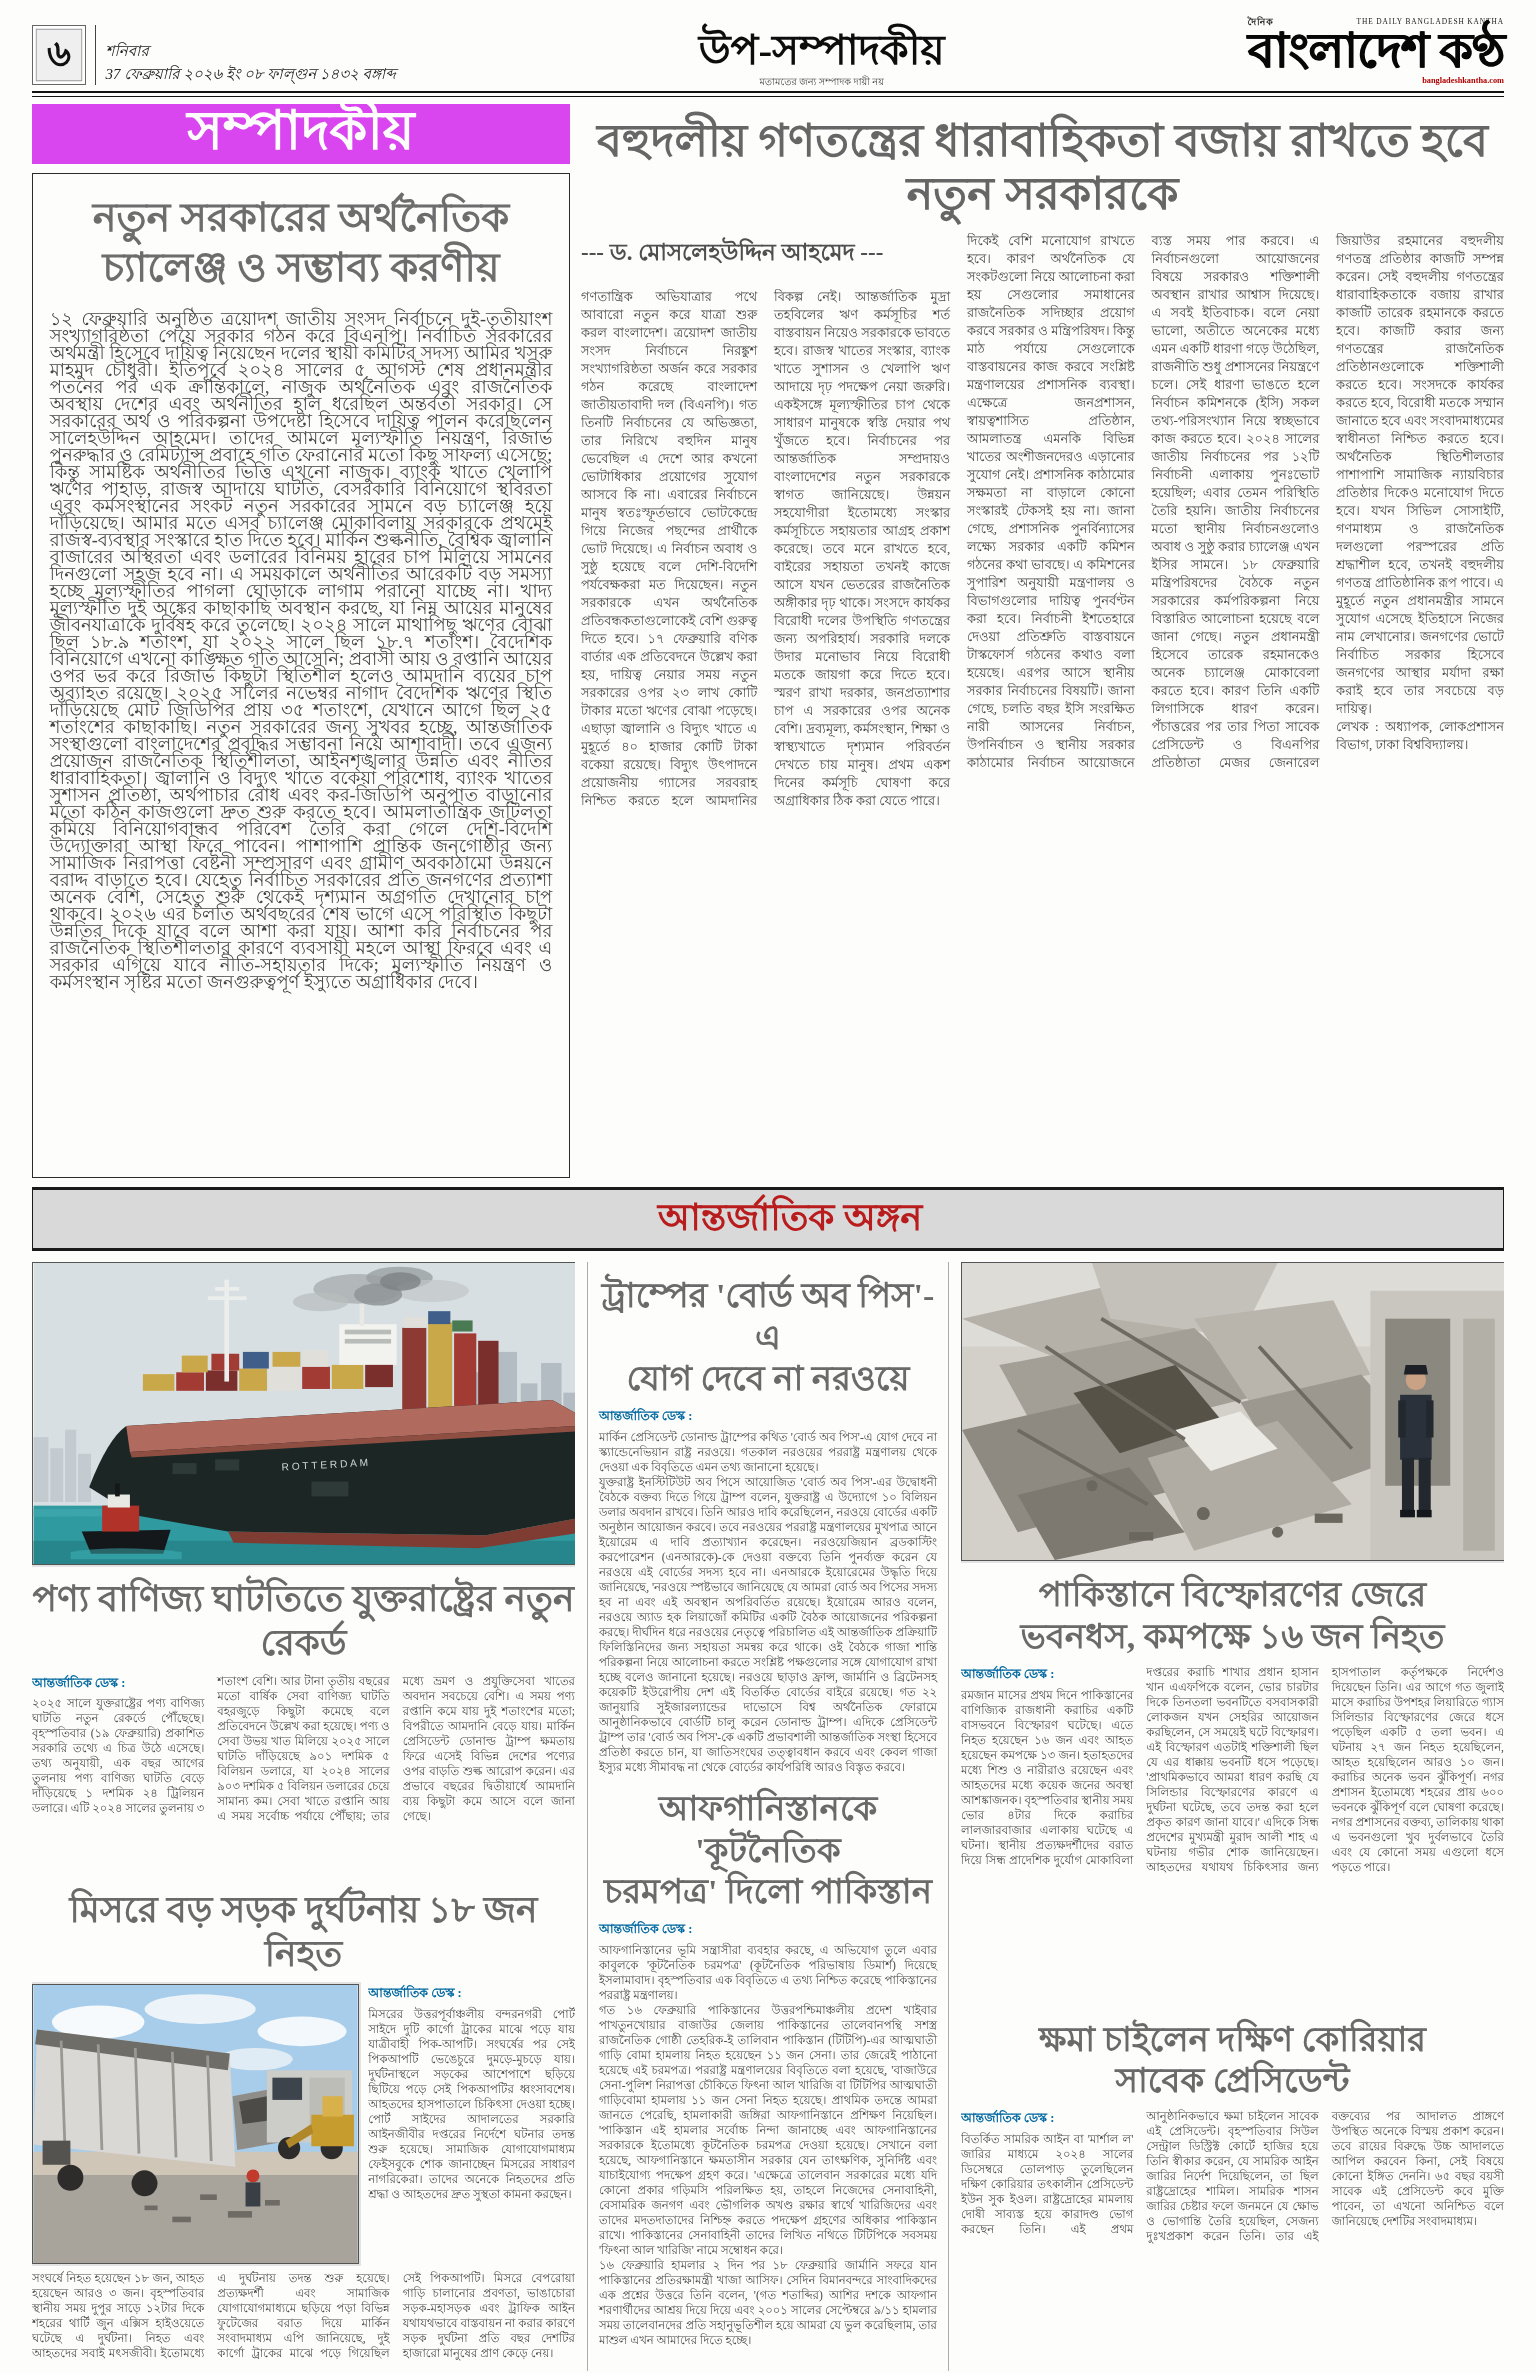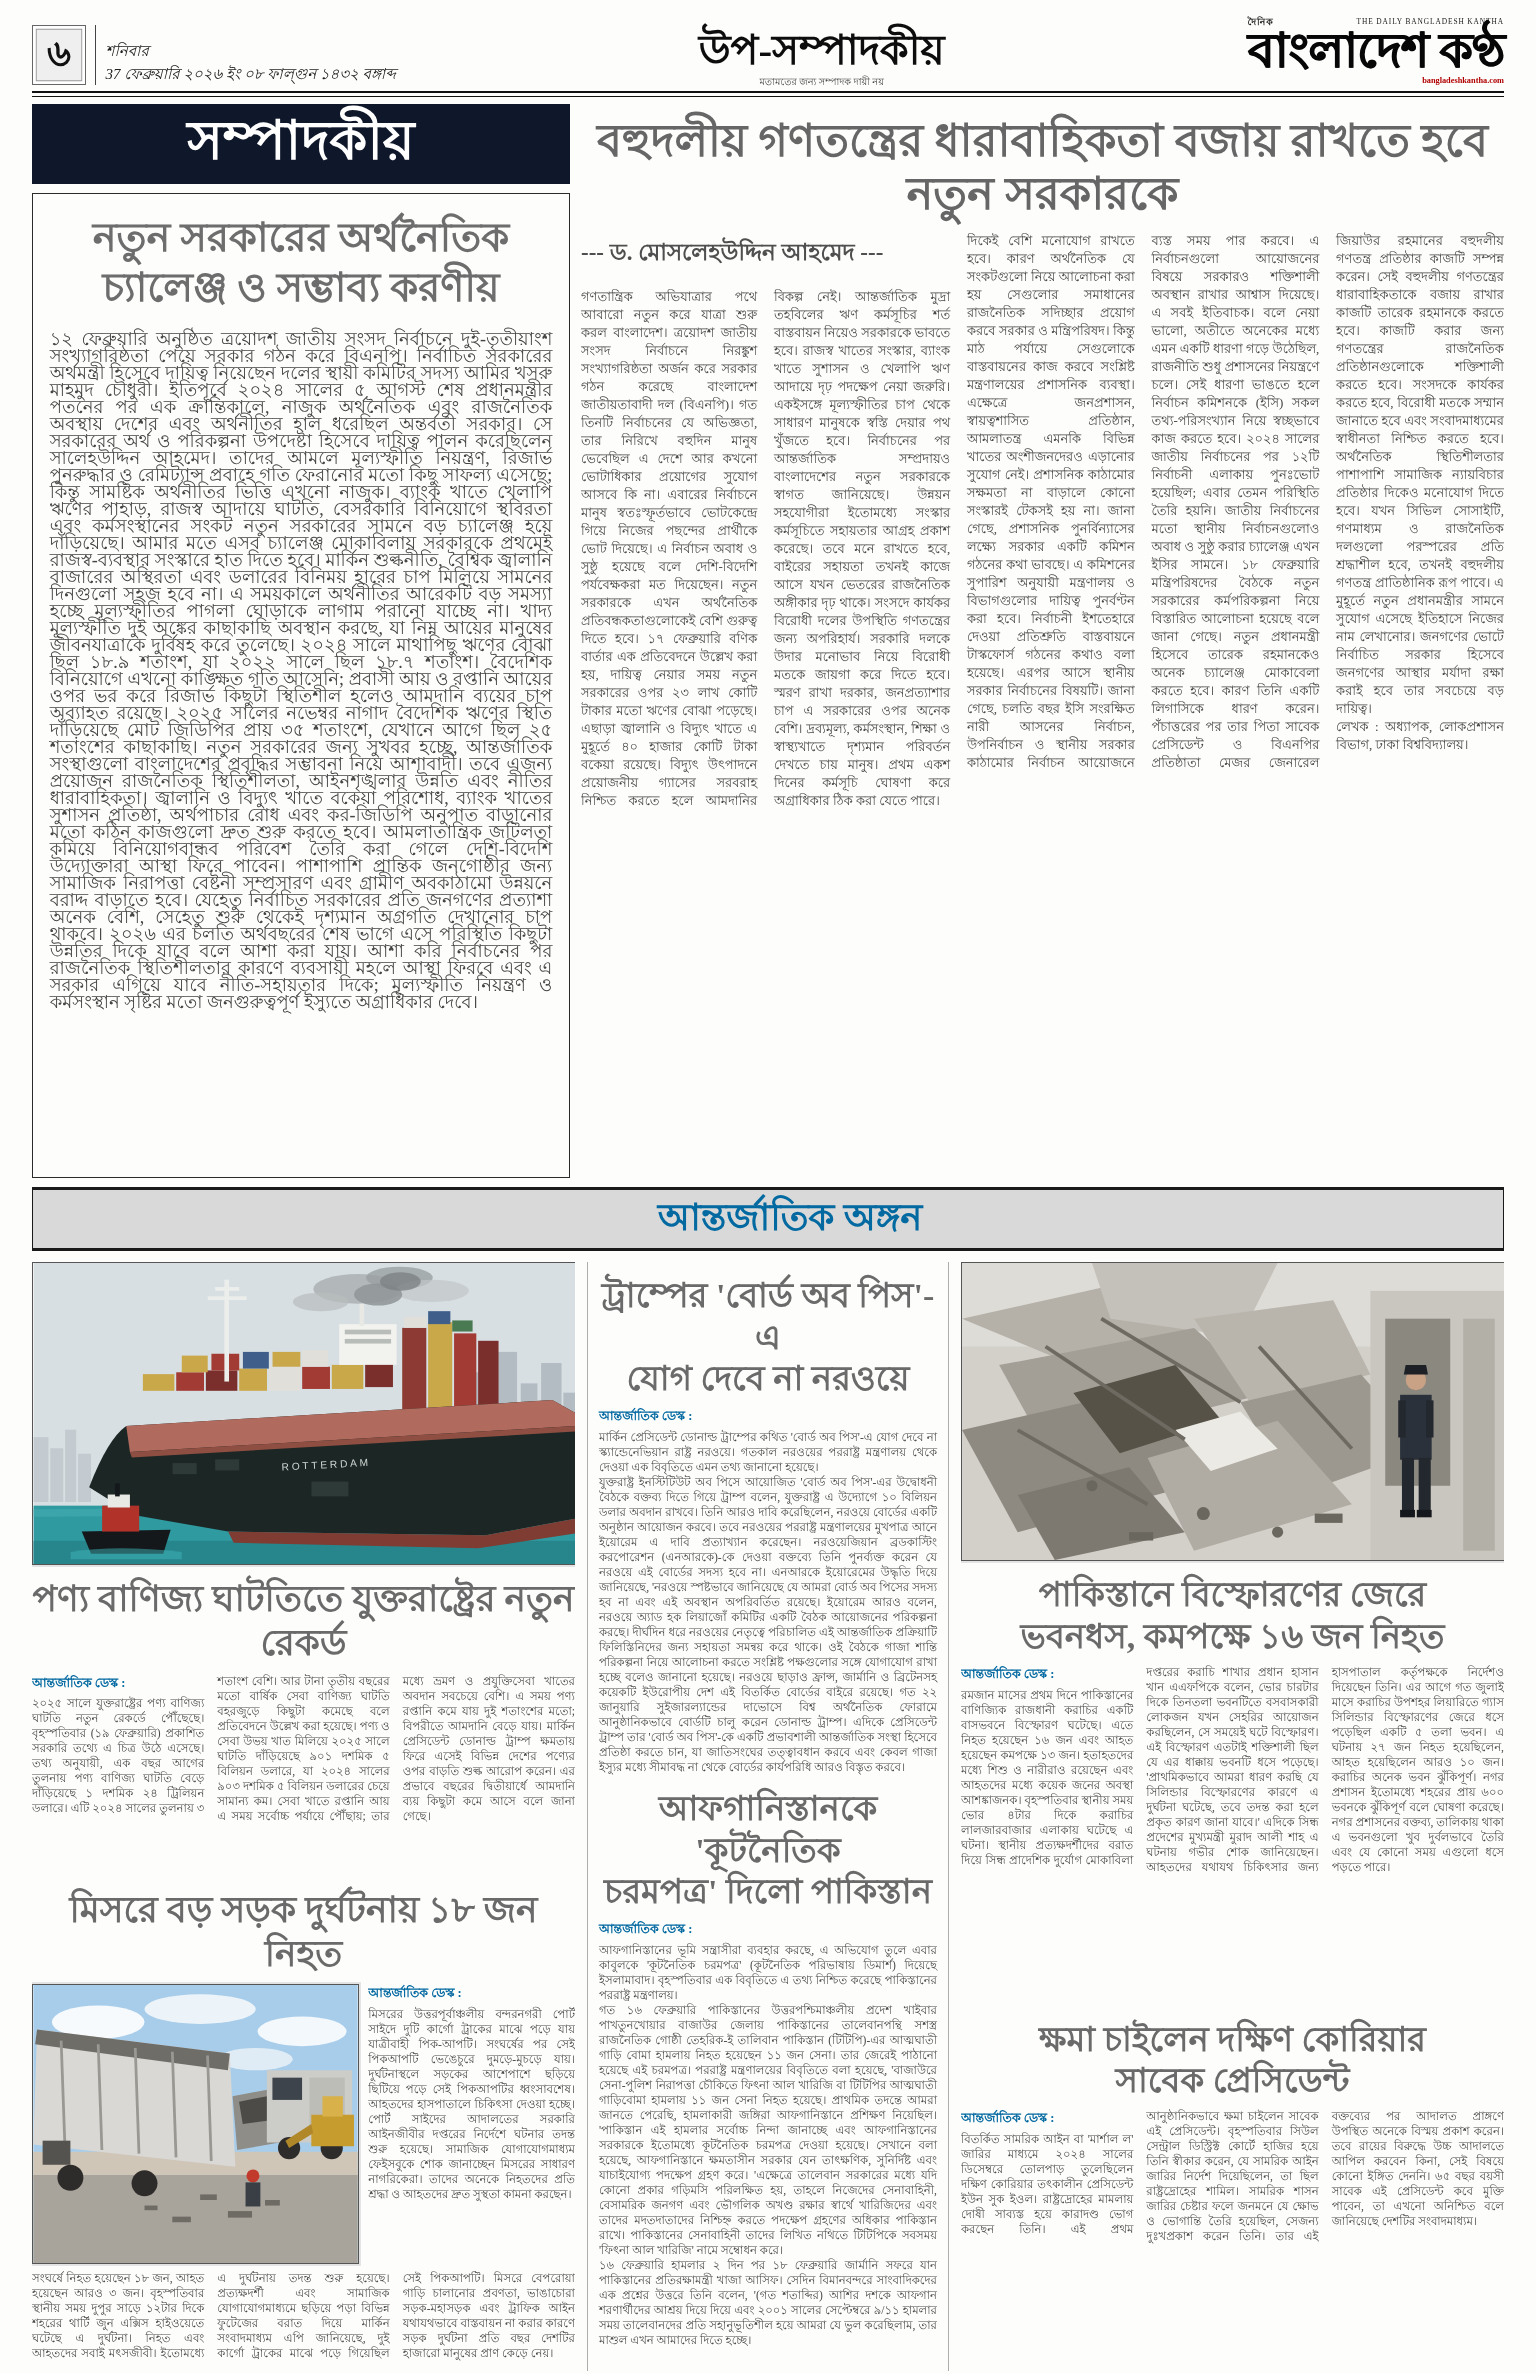--- a/index.html
+++ b/index.html
@@ -21,40 +21,40 @@
   .mast-right{text-align:center;line-height:1;}
   .logo-topline{font-size:7.4px;letter-spacing:0.9px;color:#222;display:flex;justify-content:space-between;gap:7.4px;}
   .logo-badge{font-size:9.3px;font-weight:bold;}
   .logo-main{font-size:48px;font-weight:900;color:#070707;letter-spacing:-0.9px;
              text-shadow:0.9px 0 0 #070707;text-align:center;}
   .logo-web{font-size:8.3px;color:#b00000;text-align:right;margin-top:1.9px;font-weight:bold;}
   .double-rule{margin:5.6px 32px 0 32px;border-top:2.8px solid #111;border-bottom:0.9px solid #111;height:2.8px;}
   
   .top-section{display:flex;gap:11px;padding:7.4px 32px 0 32px;height:1074px;overflow:hidden;}
   .editorial{width:538px;flex:none;display:flex;flex-direction:column;}
-  .edit-banner{height:80px;background:#0f172a;color:#fff;display:flex;align-items:center;
+  .edit-banner{height:60px;background:#d946ef;color:#fff;display:flex;align-items:center;
                justify-content:center;font-size:54px;font-weight:bold;}
   .edit-box{border:1.9px solid #2b2b2b;margin-top:9.3px;flex:1;padding:15px 16.7px;overflow:hidden;}
   .edit-headline{font-size:40px;line-height:1.25;color:#6d6d6d;text-align:center;font-weight:700;
                  margin:3.7px 7.4px 16.7px 7.4px;white-space:pre-line;}
   .edit-body{font-size:18px;line-height:17px;text-align:justify;color:#454545;}
   .oped{flex:1;overflow:hidden;}
   .oped-headline{font-size:45px;color:#666;text-align:center;font-weight:700;line-height:1.18;
                  margin:11px 0 11px 0;}
   .oped-cols{display:flex;gap:16.7px;height:932px;overflow:hidden;}
   .oped-left{width:40%;flex:none;}
   .byline{font-size:23px;color:#4f4f4f;margin:1.9px 0 15px 0;font-weight:600;}
   .cols2{column-count:2;column-gap:16.7px;}
   .oped-right{width:60%;column-count:3;column-gap:16.7px;}
   .newsbody{font-size:13px;line-height:18px;text-align:justify;color:#474747;white-space:pre-line;}
   
   .intl-banner{margin:9.3px 32px 0 32px;background:#d9d9d9;border:0.9px solid #1a1a1a;
                border-top:3.7px solid #1a1a1a;border-bottom:3.7px solid #1a1a1a;height:58px;
                display:flex;align-items:center;justify-content:center;
-               font-size:37px;font-weight:700;color:#0369a1;padding-left:44px;}
+               font-size:37px;font-weight:700;color:#b91c1c;padding-left:44px;}
   .intl-grid{display:flex;padding:11px 32px 11px 32px;gap:12px;height:1109px;overflow:hidden;}
   .icol{overflow:hidden;}
   .icol.left{width:543px;flex:none;}
   .icol.mid{flex:1;border-left:0.9px solid #adadad;border-right:0.9px solid #adadad;padding:0 11px;}
   .icol.right{width:543px;flex:none;}
   .photo-frame{border:0.9px solid #555;box-shadow:0 0 0 1.9px #e2e2e2;display:block;}
   .intl-h{font-size:34px;color:#6a6a6a;text-align:center;font-weight:700;line-height:1.22;
           margin:13px 0 7.4px 0;white-space:pre-line;}
   .intl-h.one{font-size:36px;}
   .desk{font-weight:700;color:#0369a1;font-size:12.5px;margin:0 0 2.8px 0;}

